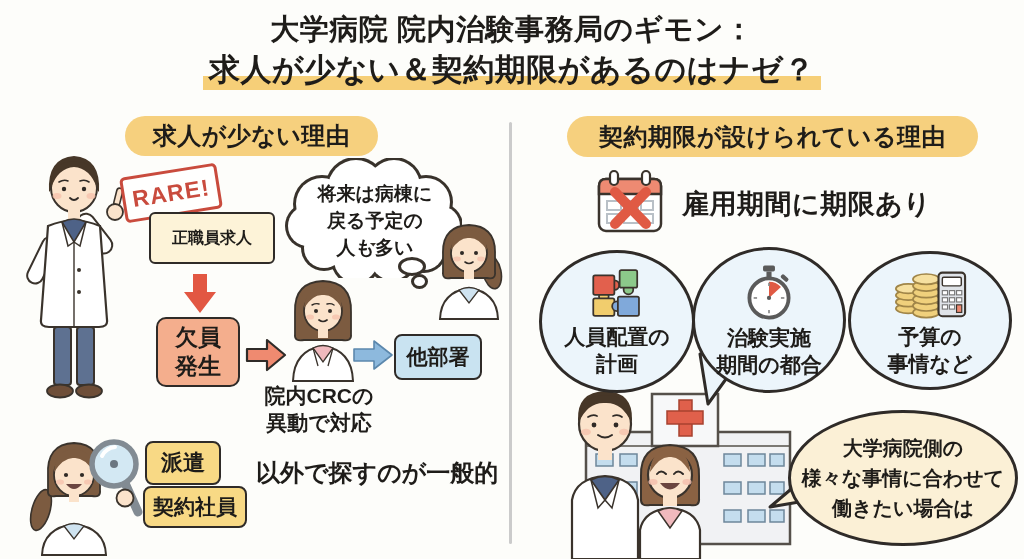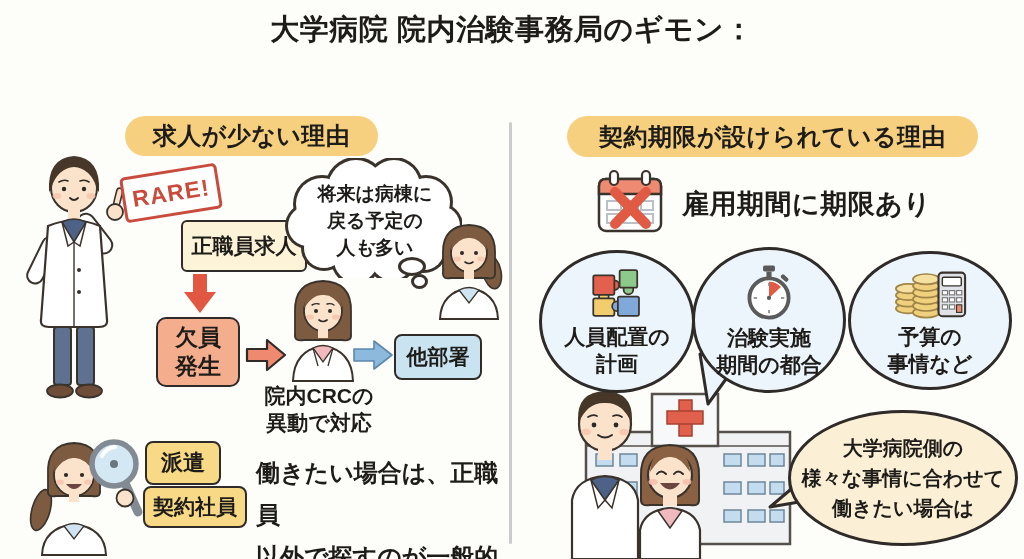--- a/index.html
+++ b/index.html
@@ -21,21 +21,21 @@
   }
   #pillLeft{left:125px;top:116px;width:253px;height:40px;}
   #pillRight{left:567px;top:116px;width:411px;height:41px;}
   
   #divider{left:509px;top:122px;width:3px;height:422px;background:#cbcbcb;border-radius:2px;}
   
   .obox{
     border:2.5px solid #2f2b28;display:flex;align-items:center;justify-content:center;
     font-weight:800;text-align:center;border-radius:8px;box-sizing:border-box;
   }
-  #boxFull{left:149px;top:220px;width:126px;height:52px;background:#fdf3d8;font-size:21px;border-radius:6px;margin-left:32px;}
+  #boxFull{left:149px;top:212px;width:126px;height:52px;background:#fdf3d8;font-size:16px;border-radius:6px;}
   #boxVacancy{left:156px;top:317px;width:84px;height:70px;background:#f4ae8d;font-size:23px;line-height:29px;border-radius:10px;}
   #boxDept{left:394px;top:334px;width:88px;height:46px;background:#c9e3f1;font-size:21px;}
   #boxDispatch{left:145px;top:441px;width:76px;height:44px;background:#f8d985;font-size:22px;}
   #boxContract{left:143px;top:486px;width:104px;height:42px;background:#f8d985;font-size:21px;text-align:center;}
   
   #rare{
     left:122px;top:170px;width:92px;height:40px;transform:rotate(-9deg);
     border:3.5px solid #c94b3d;border-radius:5px;color:#c94b3d;
     display:flex;align-items:center;justify-content:center;
     font-size:23px;font-weight:900;letter-spacing:1px;background:rgba(255,255,255,.75);
@@ -69,20 +69,21 @@
   #speechTail{left:762px;top:455px;z-index:1;}
   svg{display:block;}
 </style>
 </head>
 <body>
 
 <div class="stage">
 
   <div class="abs" id="title">
     <div class="t1">大学病院 院内治験事務局のギモン：</div>
+    <div class="t2"><span class="hl">求人が少ない＆契約期限があるのはナゼ？</span></div>
   </div>
 
   <div class="abs" id="divider"></div>
 
   <div class="abs pill" id="pillLeft">求人が少ない理由</div>
 
   <svg class="abs" style="left:4px;top:150px;" width="140" height="258" viewBox="0 0 140 258">
     <g transform="rotate(14 114 48)">
         <rect x="111" y="38" width="6" height="18" rx="3" fill="#fbe3cb" stroke="#3a332c" stroke-width="1.6"></rect>
       </g>
@@ -230,21 +231,20 @@
       <path d="M76,32 Q80,24 89,23" stroke="#fff" stroke-width="4" fill="none" stroke-linecap="round"></path>
       <circle cx="88" cy="40" r="4" fill="#6b7680"></circle>
       <circle cx="99" cy="74" r="8.5" fill="#fbe3cb" stroke="#3a332c" stroke-width="1.8"></circle>
     </g>
   </svg>
 
   <div class="abs obox" id="boxDispatch">派遣</div>
   <div class="abs obox" id="boxContract">契約社員</div>
 
   <div class="abs" id="note">
-    <div>働きたい場合は、正職員</div>
     <div>以外で探すのが一般的</div>
   </div>
 
   <div class="abs pill" id="pillRight">契約期限が設けられている理由</div>
 
   <svg class="abs" style="left:595px;top:168px;" width="72" height="68" viewBox="0 0 72 66">
     <rect x="4" y="10" width="62" height="52" rx="7" fill="#fff" stroke="#3a332c" stroke-width="2.5"></rect>
     <path d="M4,25 L4,17 Q4,10 11,10 L59,10 Q66,10 66,17 L66,25 Z" fill="#ee8a72" stroke="#3a332c" stroke-width="2.5"></path>
     <g fill="none" stroke="#b9c0c7" stroke-width="2">
       <rect x="12" y="32" width="14" height="9"></rect>

